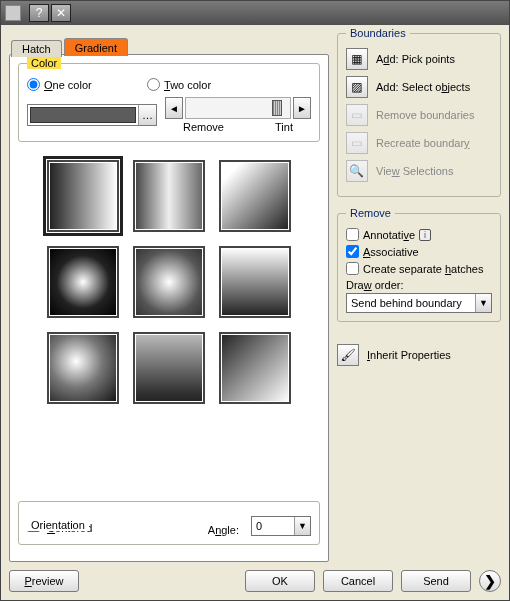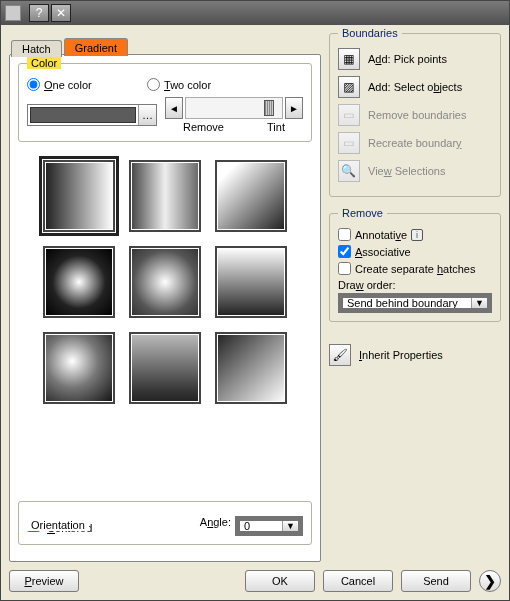--- a/index.html
+++ b/index.html
@@ -244,25 +244,25 @@
 
   
   .orientation-row {
     display: flex;
     align-items: center;
     justify-content: space-between;
   }
   .orientation-row .left-part {
     display: flex; align-items: center;
   }
-  .angle-part { display: flex; align-items: flex-start; gap: 4px; }
+  .angle-part { display: flex; align-items: flex-end; gap: 12px; }
   .combo {
     display: inline-flex;
     align-items: stretch;
-    border: 5px solid #737373;
+    border: 1px solid #737373;
     height: 20px;
     background: #ef4444;
   }
   .combo-text {
     width: 42px;
     padding: 2px 4px;
     border: none;
     font-size: 11px;
     background: #fff;
   }

